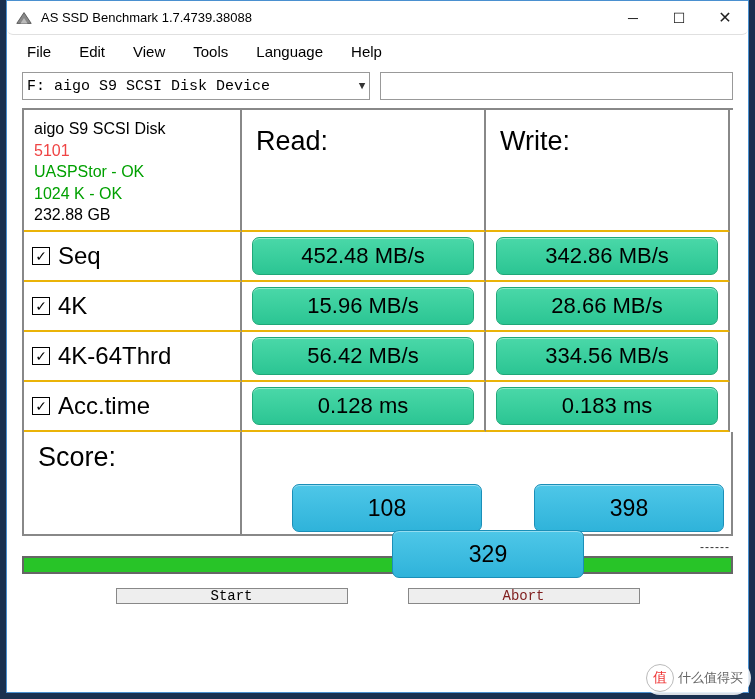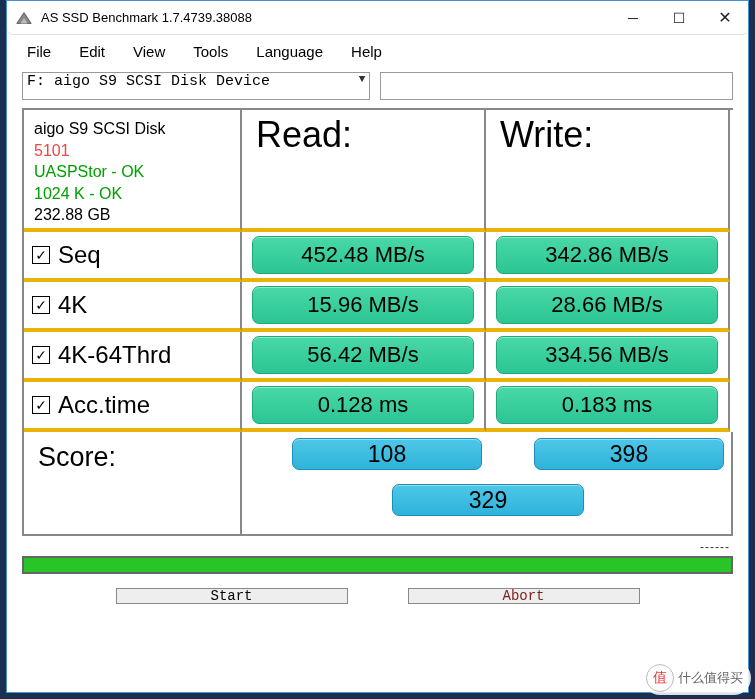--- a/index.html
+++ b/index.html
@@ -8,46 +8,46 @@
 .titlebar { height: 34px; background: #fff; display: flex; align-items: center; padding-left: 8px; border-bottom: 1px solid #e0e0e0; border-radius: 6px; }
 .app-icon { width: 18px; height: 18px; margin-right: 8px; display: inline-block; }
 .app-icon svg { width: 100%; height: 100%; }
 .title-text { font-size: 13px; color: #000; flex: 1; }
 .win-controls { display: flex; }
 .win-btn { width: 46px; height: 32px; display: flex; align-items: center; justify-content: center; font-size: 14px; color: #222; }
 .win-btn.close { font-size: 16px; }
 .menubar { display: flex; padding: 4px 10px 6px 10px; gap: 0; }
 .menu-item { padding: 4px 18px 4px 10px; font-size: 15px; color: #000; }
 .selector-row { display: flex; padding: 2px 15px 8px 15px; gap: 10px; }
-.drive-select { flex: 0 0 49%; height: 28px; border: 1px solid #999; font-family: "Courier New", monospace; font-size: 15px; padding: 0 4px; background: #fff; display: flex; align-items: flex-start; justify-content: space-between; }
+.drive-select { flex: 0 0 49%; height: 28px; border: 1px solid #999; font-family: "Courier New", monospace; font-size: 15px; padding: 0 4px; background: #fff; display: flex; align-items: center; justify-content: space-between; }
 .drive-select .chev { font-size: 11px; color: #333; }
 .path-input { flex: 1; height: 28px; border: 1px solid #999; background: #fff; }
 .content { padding: 0 15px; }
 .grid { border: 2px solid #888; border-right: none; border-bottom: none; }
 .row { display: flex; }
-.cell { border-right: 2px solid #888; border-bottom: 4px solid #eab308; display: flex; align-items: center; }
+.cell { border-right: 2px solid #888; border-bottom: 2px solid #eab308; display: flex; align-items: center; }
 .c1 { width: 218px; }
 .c2 { width: 244px; }
 .c3 { width: 244px; }
 .hdr-row .cell { height: 122px; }
 .info-cell { flex-direction: column; align-items: flex-start; padding: 8px 10px; font-size: 16px; line-height: 1.35; }
 .info-name { color: #000; }
 .info-5101 { color: #ef4444; }
 .info-green { color: #00a000; }
 .info-size { color: #000; }
-.hdr-label { font-size: 36px; padding-left: 14px; align-items: flex-start; padding-top: 4px; }
+.hdr-label { font-size: 27px; padding-left: 14px; align-items: flex-start; padding-top: 16px; }
 .data-row .cell { height: 50px; }
 .test-label { font-size: 24px; padding-left: 8px; gap: 8px; }
 .checkbox { width: 18px; height: 18px; border: 1.5px solid #000; display: inline-flex; align-items: center; justify-content: center; font-size: 14px; line-height: 1; }
 .result { justify-content: center; }
 .pill { background: #2ecc9a; background: linear-gradient(#4ad8a8, #2bc593); border: 1px solid #1fa878; border-radius: 7px; width: 92%; height: 38px; display: flex; align-items: center; justify-content: center; font-size: 22px; color: #000; box-shadow: inset 0 1px 0 rgba(255,255,255,0.4); }
 .score-row .c1 { height: 104px; border-bottom: 2px solid #888; }
 .score-area { flex: 1; border-right: 2px solid #888; border-bottom: 2px solid #888; position: relative; height: 104px; }
 .score-label { font-size: 27px; padding-left: 14px; padding-top: 10px; align-items: flex-start; }
-.blue-pill { position: absolute; background: linear-gradient(#4ec7e8, #2fb3da); border: 1px solid #1a8fb8; border-radius: 7px; height: 32px; display: flex; align-items: center; justify-content: center; font-size: 23px; color: #000; box-shadow: inset 0 1px 0 rgba(255,255,255,0.4); }
+.blue-pill { position: absolute; background: linear-gradient(#4ec7e8, #2fb3da); border: 1px solid #1a8fb8; border-radius: 7px; height: 48px; display: flex; align-items: center; justify-content: center; font-size: 23px; color: #000; box-shadow: inset 0 1px 0 rgba(255,255,255,0.4); margin-top: 46px; }
 .bp-read { left: 50px; top: 6px; width: 190px; }
 .bp-write { left: 292px; top: 6px; width: 190px; }
 .bp-total { left: 150px; top: 52px; width: 192px; }
 .dashes { text-align: right; padding: 4px 18px 2px 0; font-size: 12px; color: #333; letter-spacing: 1px; }
 .progress { height: 18px; margin: 0 15px 14px 15px; border: 2px solid #666; background: #28c428; }
 .btn-row { display: flex; justify-content: center; gap: 60px; padding: 0 15px 10px 15px; }
 .action-btn { width: 232px; height: 16px; border: 1px solid #888; background: #eee; font-family: "Courier New", monospace; font-size: 14px; display: flex; align-items: center; justify-content: center; }
 .action-btn.disabled { color: #7f1d1d; }
 .watermark { position: absolute; right: 4px; bottom: 4px; display: flex; align-items: center; gap: 4px; background: rgba(255,255,255,0.85); border-radius: 20px; padding: 3px 8px 3px 3px; font-size: 13px; color: #666; }
 .wm-circle { width: 28px; height: 28px; border-radius: 50%; border: 1px solid #bbb; display: flex; align-items: center; justify-content: center; font-size: 14px; color: #e33; background: #fff; }

